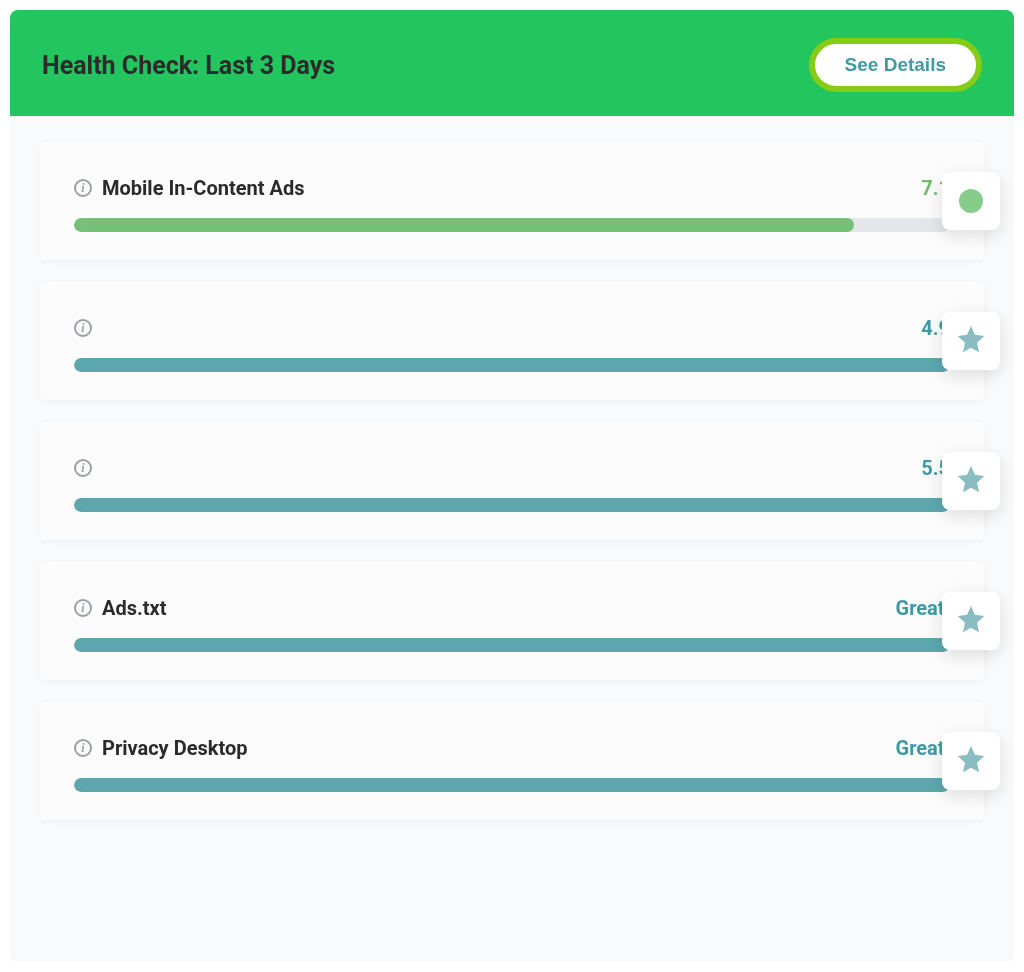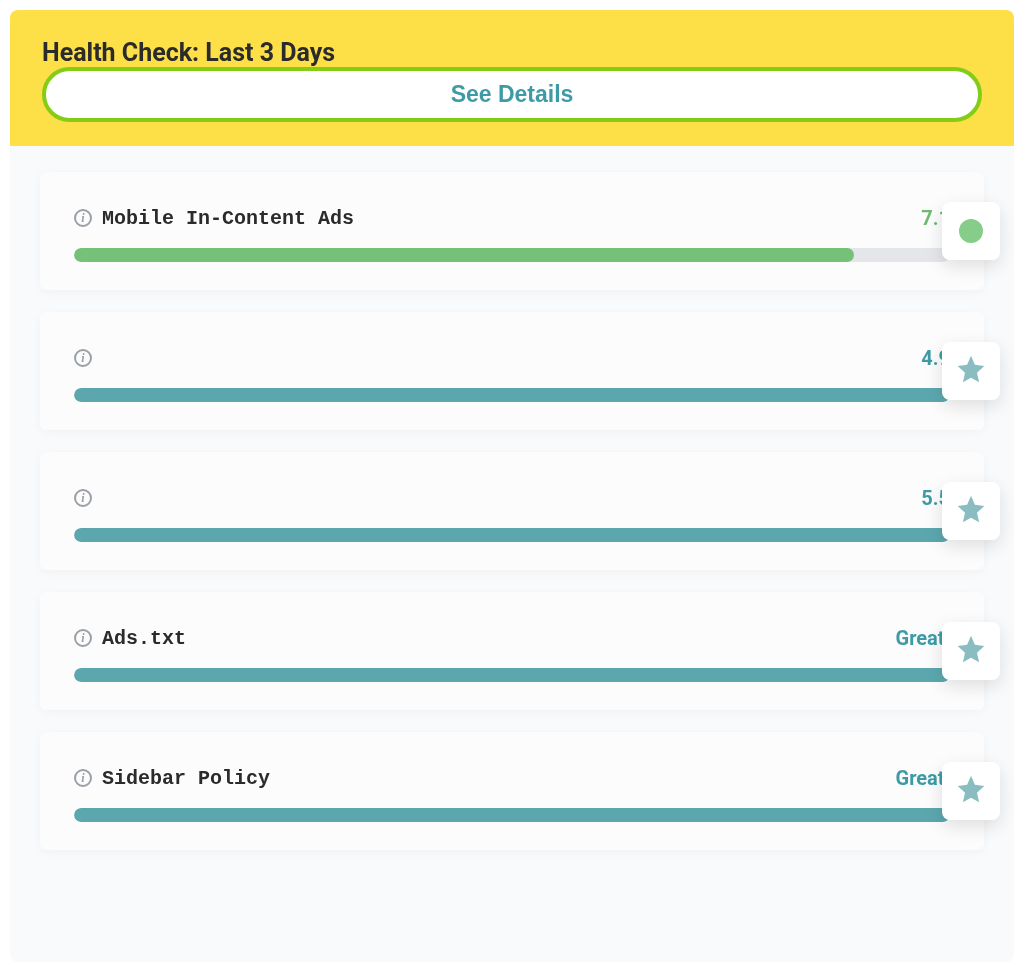--- a/index.html
+++ b/index.html
@@ -17,36 +17,36 @@
     .card {
       background: #f9fafb;
       border-radius: 8px;
       width: 100%;
       height: 100%;
       overflow: hidden;
     }
     .header {
       display: flex;
       justify-content: space-between;
+      align-items: center;
       padding: 28px 32px 24px 32px;
-      background: #fde047;
-      flex-direction: column;
+      background: #22c55e;
     }
     .header-title {
       font-size: 25px;
       font-weight: 700;
       color: #2b2b2b;
     }
     .details-button {
-      border: 4px solid #84cc16;
+      border: 6px solid #84cc16;
       color: #3e9ba5;
       background: #ffffff;
       border-radius: 30px;
       padding: 10px 30px;
-      font-size: 23px;
+      font-size: 19px;
       font-weight: 700;
       cursor: pointer;
     }
     .list {
       padding: 26px 30px 20px 30px;
       display: flex;
       flex-direction: column;
       gap: 22px;
     }
     .row {
@@ -79,21 +79,20 @@
       font-size: 12px;
       font-weight: 700;
       font-family: Georgia, serif;
       font-style: italic;
       flex-shrink: 0;
     }
     .row-title {
       font-size: 20px;
       font-weight: 700;
       color: #2b2b2b;
-      font-family: Liberation Mono, monospace;
     }
     .row-score {
       font-size: 20px;
       font-weight: 700;
     }
     .score-green {
       color: #6cbb6f;
     }
     .score-teal {
       color: #3e9ba5;
@@ -210,21 +209,21 @@
         <div class="badge">
           <div class="badge-star"><svg viewBox="0 0 24 24">
               <path d="M12 2l2.9 6.9L22 9.8l-5.5 5 1.6 7.2L12 18.6 5.9 22l1.6-7.2L2 9.8l7.1-0.9L12 2z"></path>
             </svg></div>
         </div>
       </div>
       <div class="row">
         <div class="row-top">
           <div class="row-title-wrap">
             <div class="info-icon">i</div>
-            <div class="row-title">Sidebar Policy</div>
+            <div class="row-title">Privacy Desktop</div>
           </div>
           <div class="row-score score-teal">Great!</div>
         </div>
         <div class="bar-track">
           <div class="bar-fill fill-teal" style="width: 100%;"></div>
         </div>
         <div class="badge">
           <div class="badge-star"><svg viewBox="0 0 24 24">
               <path d="M12 2l2.9 6.9L22 9.8l-5.5 5 1.6 7.2L12 18.6 5.9 22l1.6-7.2L2 9.8l7.1-0.9L12 2z"></path>
             </svg></div>

